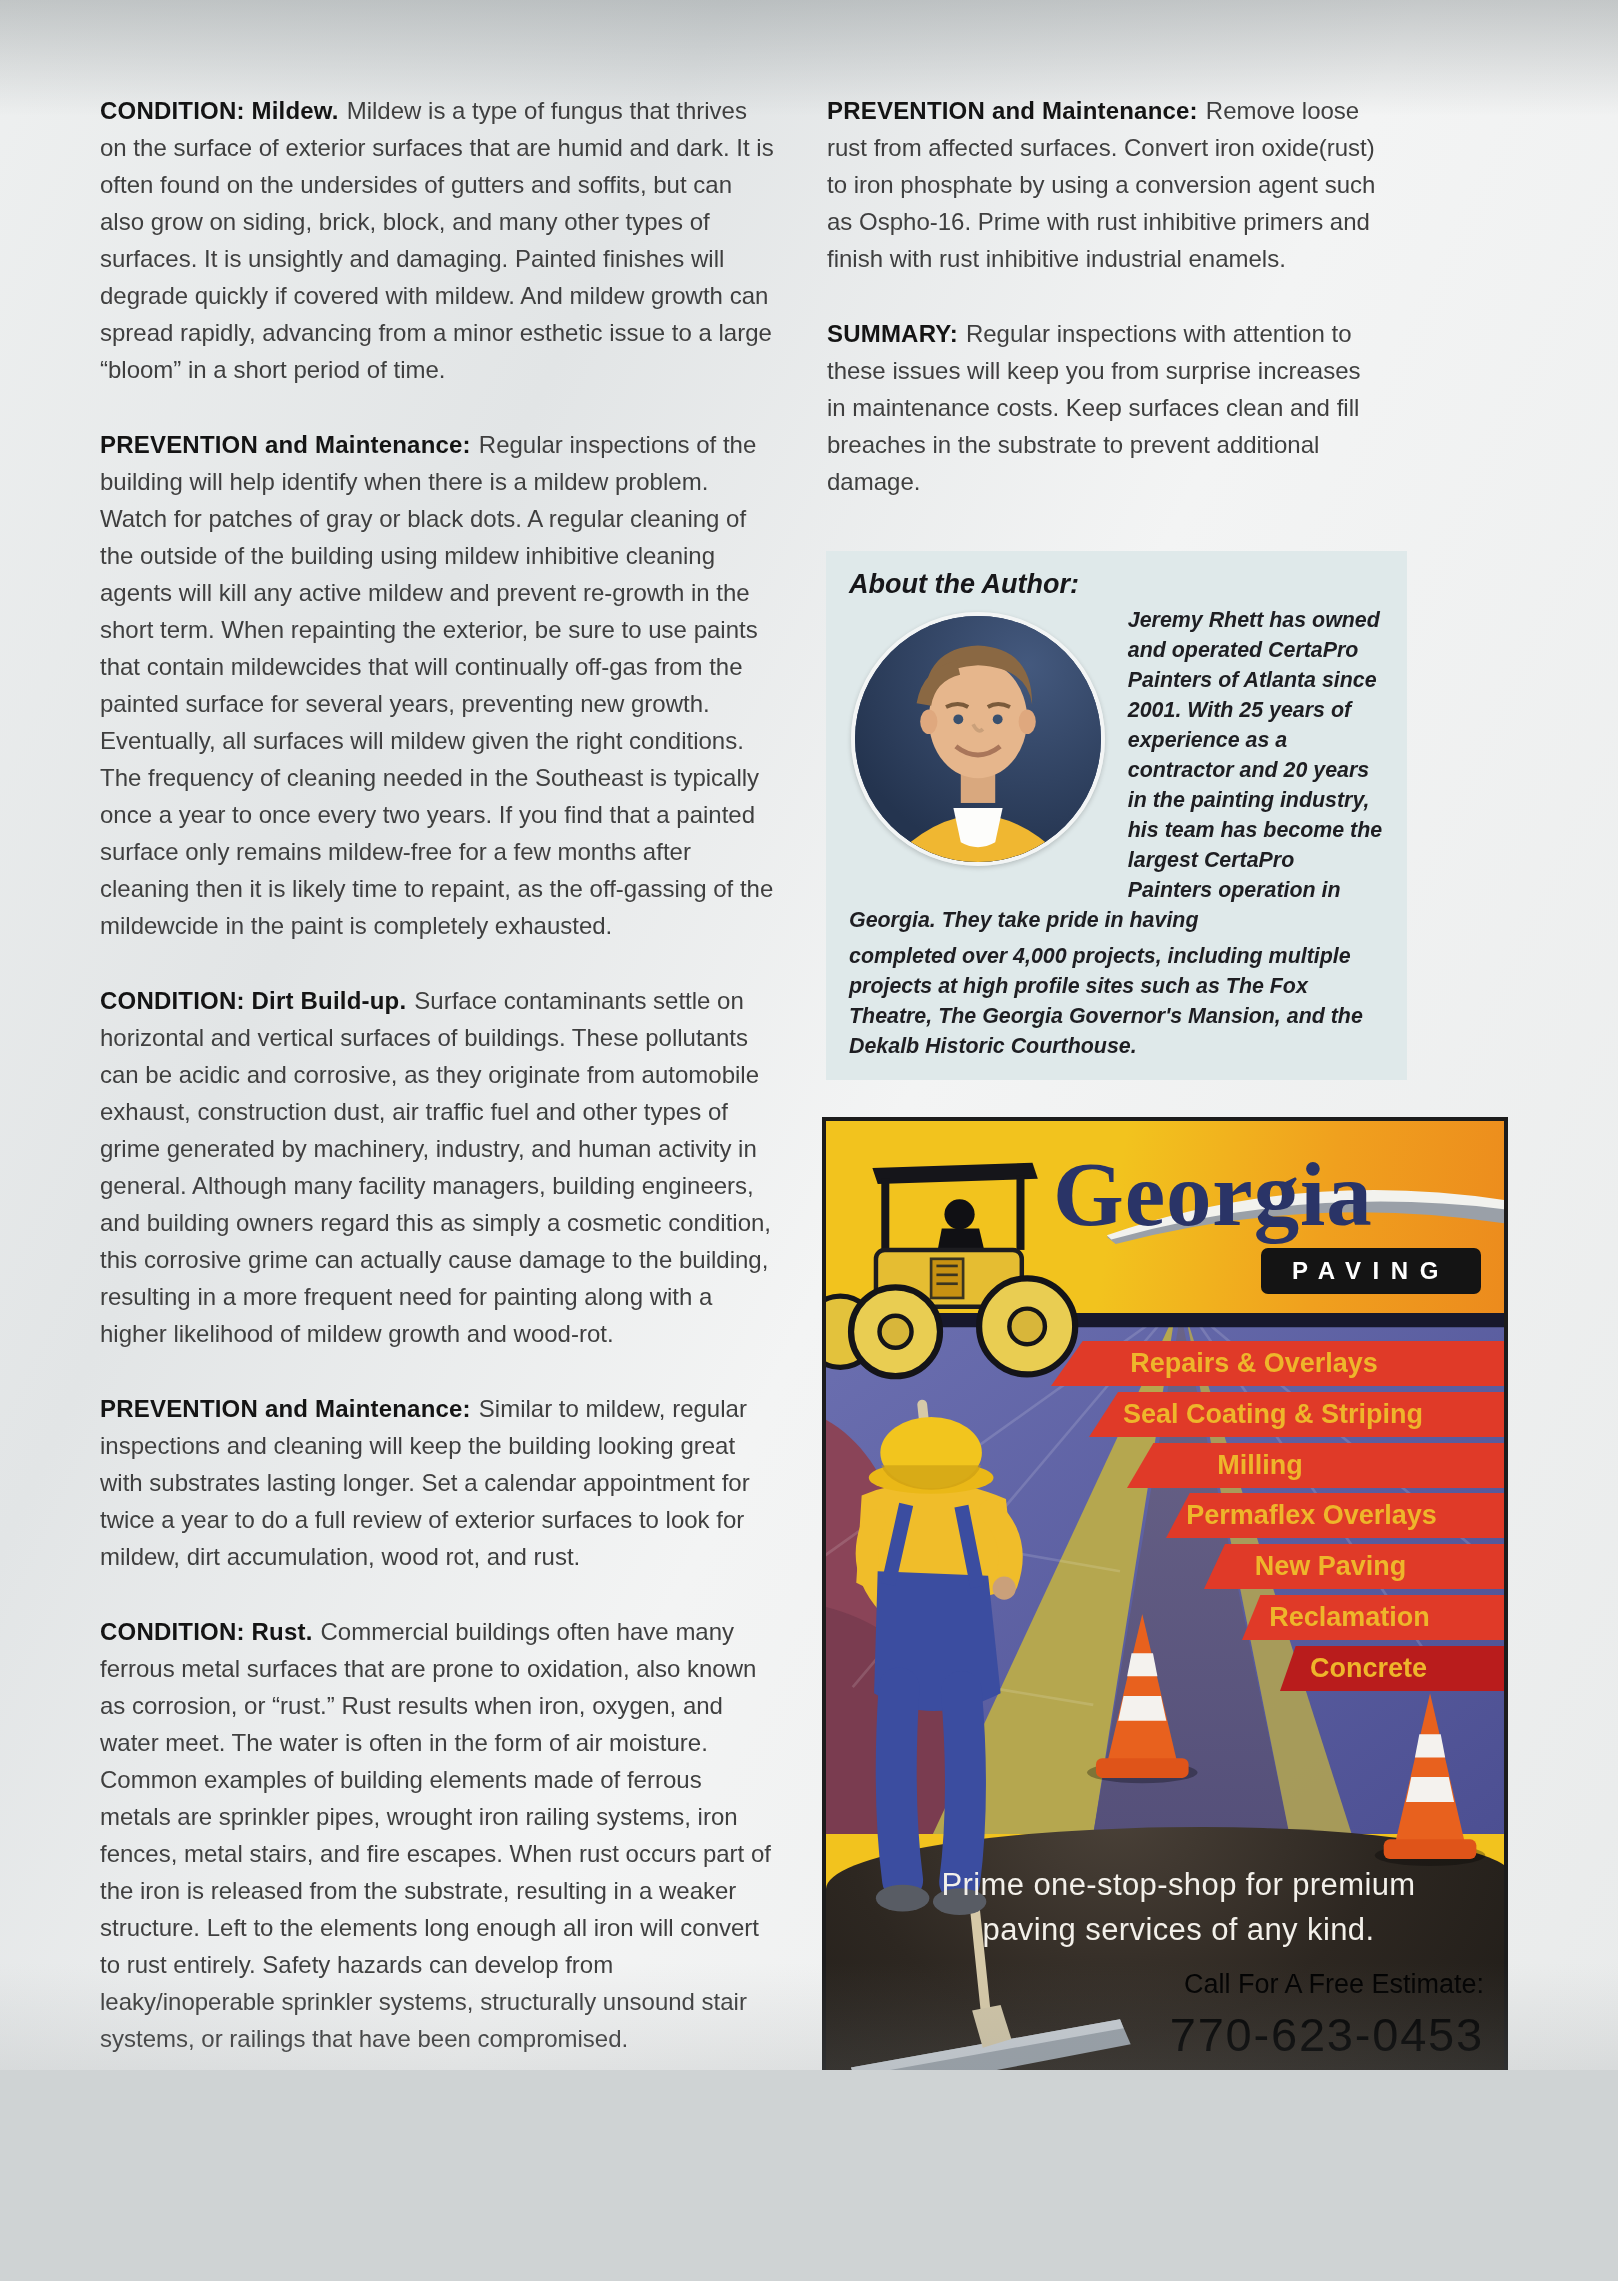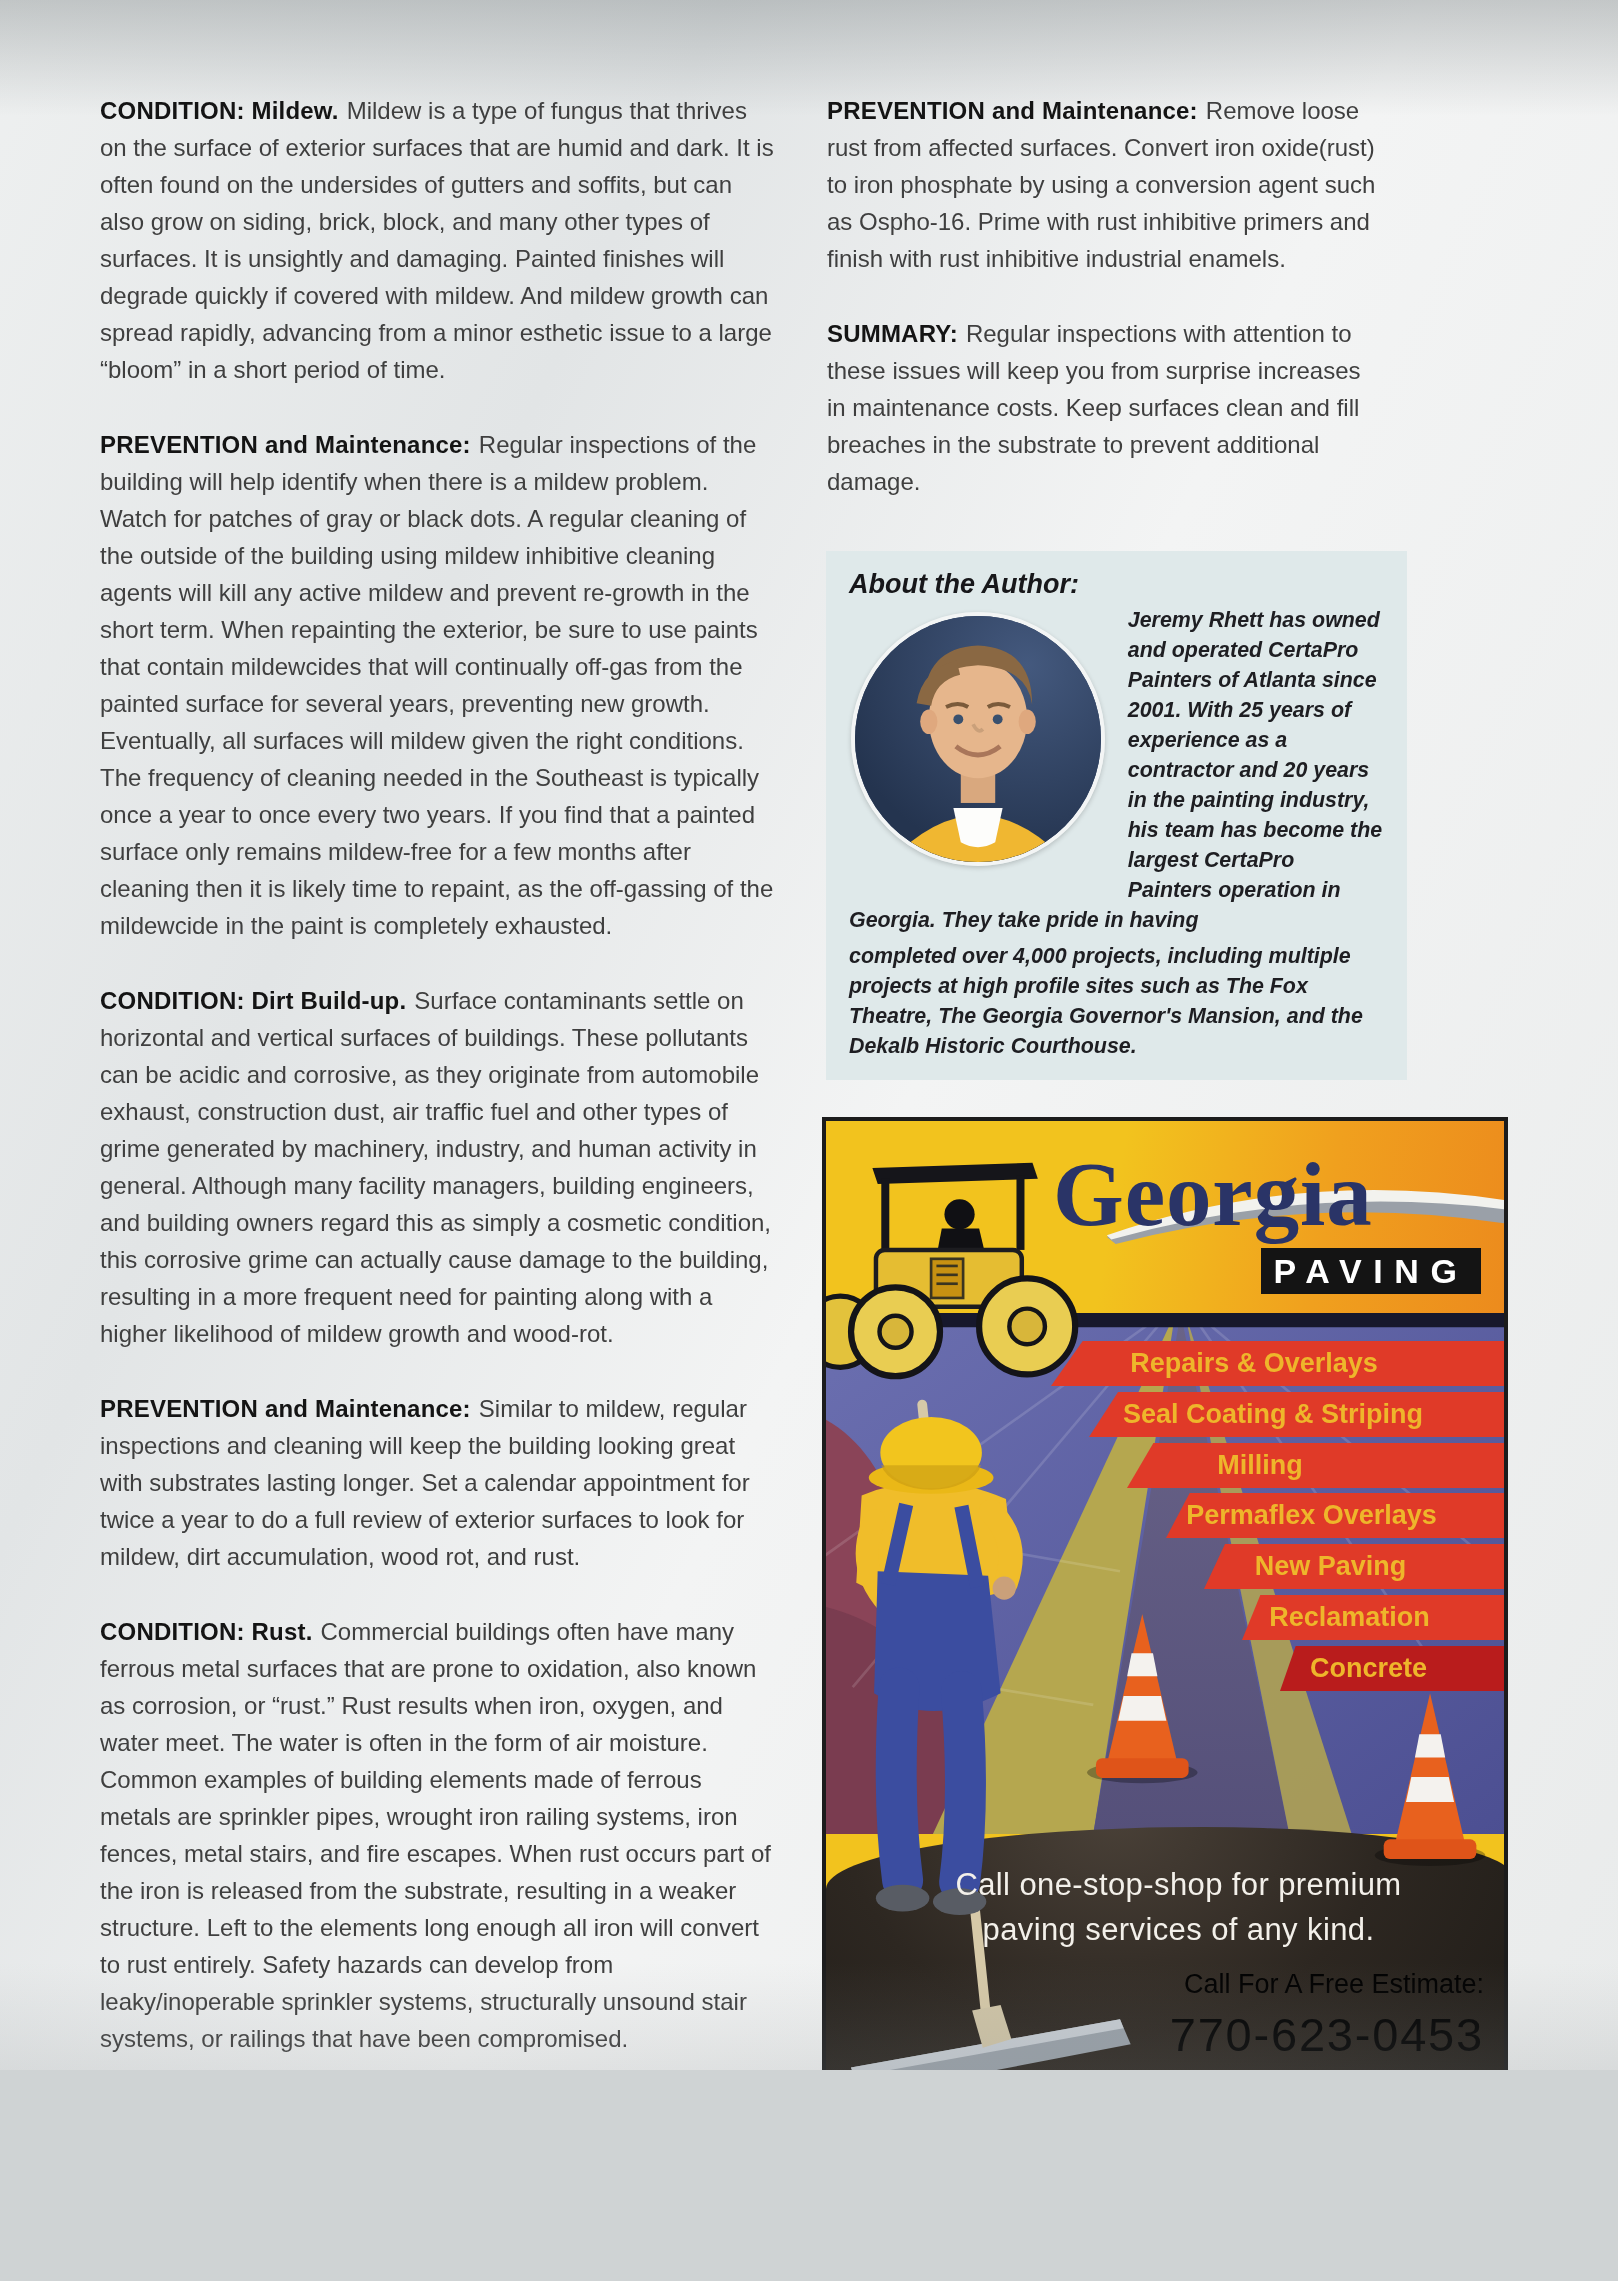--- a/index.html
+++ b/index.html
@@ -35,21 +35,21 @@
         background:linear-gradient(100deg,#f2c31e 0%,#f2c31e 42%,#f0a01e 72%,#ec8a1d 100%);}
   .ad-scene{position:absolute;left:0;top:192px;width:686px;height:521px;}
   .ad-scene svg{display:block;width:100%;height:100%;}
   .ad-dark{position:absolute;left:0;top:706px;width:686px;height:312px;
         background:radial-gradient(ellipse at 42% -5%,#4a4138 0%,#2d2721 48%,#1d1a16 100%);
         border-top-left-radius:55% 62px;border-top-right-radius:45% 49px;}
   .ad-logo-swoosh{position:absolute;left:263px;top:34px;width:423px;height:98px;pointer-events:none;}
   .ad-brand{position:absolute;left:227px;top:21.4px;width:267px;text-align:center;
         font-family:"Liberation Serif",serif;font-weight:bold;font-size:91px;color:#2a3467;letter-spacing:0.9px;}
   .ad-brand-sub{position:absolute;left:435px;top:127px;right:23px;height:46px;background:#141414;
-        color:#ffffff;font-weight:bold;font-size:34px;letter-spacing:11.6px;text-align:center;line-height:46px;}
+        color:#ffffff;font-weight:bold;font-size:24px;letter-spacing:11.6px;text-align:center;line-height:46px;border-radius:7px;}
   .roller-art{position:absolute;left:0px;top:40px;width:260px;height:233px;}
   .banner{position:absolute;right:0;height:45px;color:#eeb62b;font-weight:bold;font-size:27px;
         line-height:45px;text-align:center;padding-right:47px;box-sizing:border-box;
         clip-path:polygon(7% 0,100% 0,100% 100%,0 100%);
         background:linear-gradient(to bottom,#e8422c,#d23323);}
   .ad-overlay{position:absolute;left:0;top:0;width:686px;height:1018px;pointer-events:none;}
   .ad-tagline{position:absolute;left:80px;right:53px;top:741px;text-align:center;color:#f3f0ea;
         font-size:31px;line-height:45px;letter-spacing:0.4px;}
   .ad-contact{position:absolute;left:250px;right:20px;top:848px;text-align:right;color:#000000;}
   .ad-cta{font-size:27px;margin-bottom:7.1px;}
@@ -218,21 +218,21 @@
       <g transform="translate(626,642)">
         <ellipse cx="52" cy="182" rx="62" ry="12" fill="#000000" opacity=".3"></ellipse>
         <polygon points="52,0 12,172 92,172" fill="#e8611e"></polygon>
         <polygon points="40,46 64,46 69,72 35,72" fill="#f4f2ee"></polygon>
         <polygon points="31,94 73,94 79,122 25,122" fill="#f4f2ee"></polygon>
         <rect x="0" y="164" width="104" height="22" rx="7" fill="#df5419"></rect>
       </g>
     </svg>
 
     <div class="ad-tagline">
-      <div>Call one-stop-shop for premium</div>
+      <div>Prime one-stop-shop for premium</div>
       <div>paving services of any kind.</div>
     </div>
     <div class="ad-contact">
       <div class="ad-cta">Call For A Free Estimate:</div>
       <div class="ad-phone">770-623-0453</div>
       <div class="ad-site">www.georgiapaving.com</div>
     </div>
   </section>
 
   <div class="continued">continued on page 30</div>

